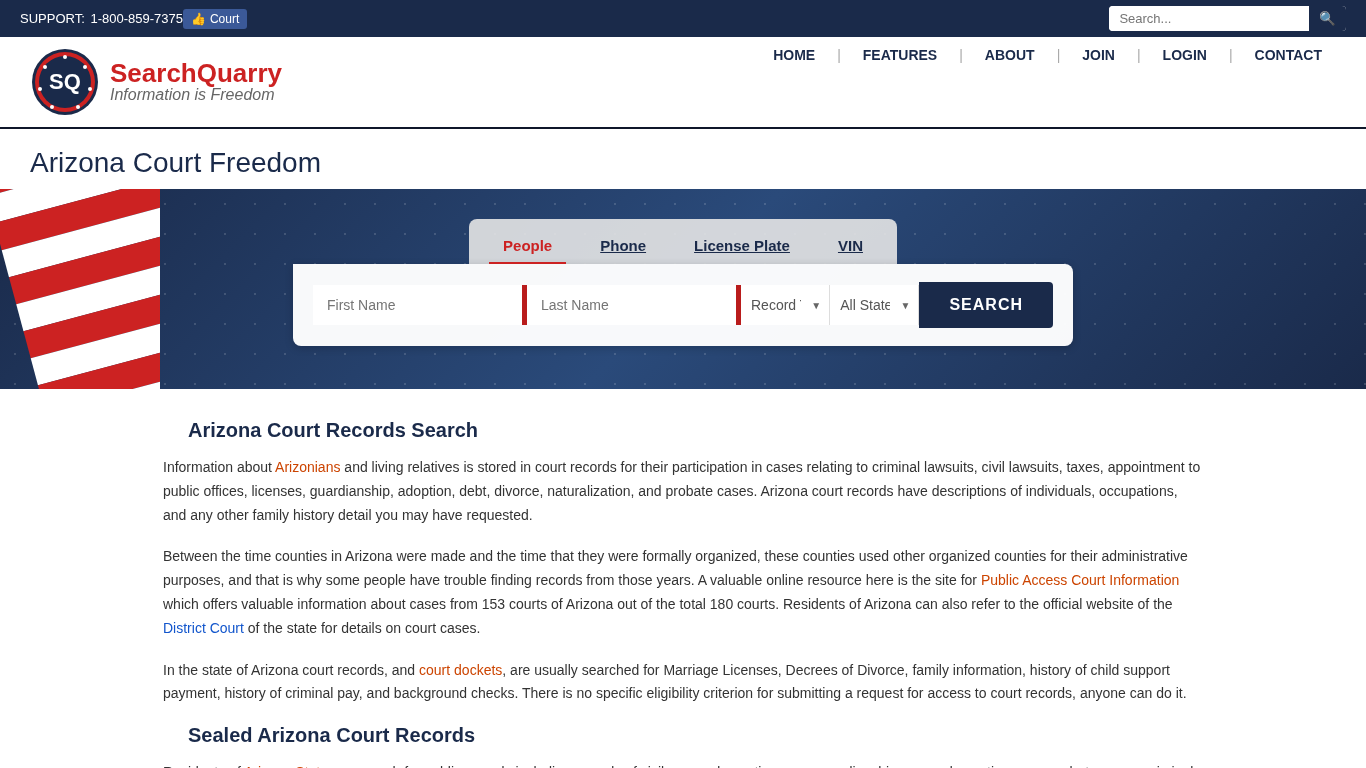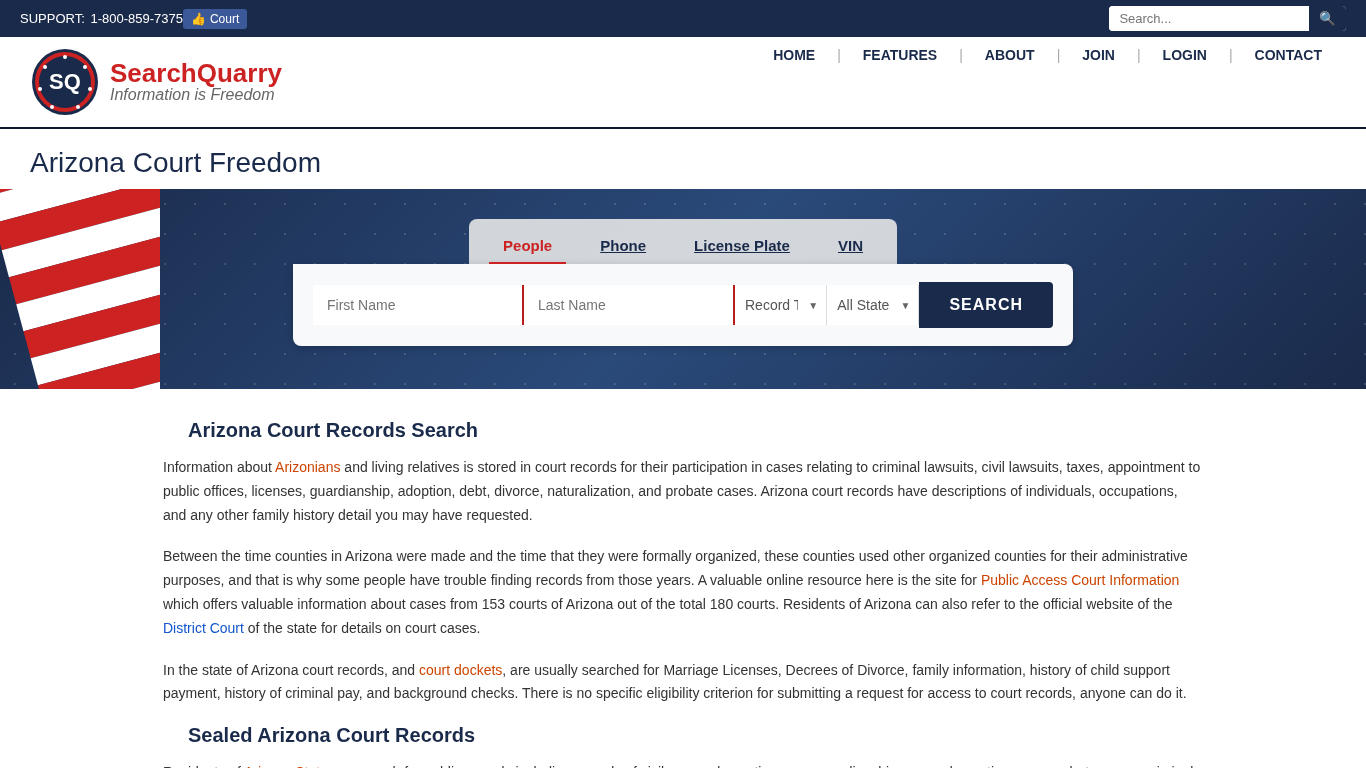--- a/index.html
+++ b/index.html
@@ -162,21 +162,21 @@
       border-radius: 0 8px 8px 8px;
       padding: 18px 20px;
       display: flex;
       align-items: center;
       gap: 0;
       box-shadow: 0 2px 8px rgba(0,0,0,0.2);
     }
     .search-input {
       flex: 1;
       border: none;
-      border-right: 2px solid #b91c1c;
+      border-right: 5px solid #b91c1c;
       padding: 12px 14px;
       font-size: 14px;
       outline: none;
       color: #aaa;
     }
     .select-wrapper {
       position: relative;
       flex: 0.8;
       border-right: 1px solid #ddd;
     }

